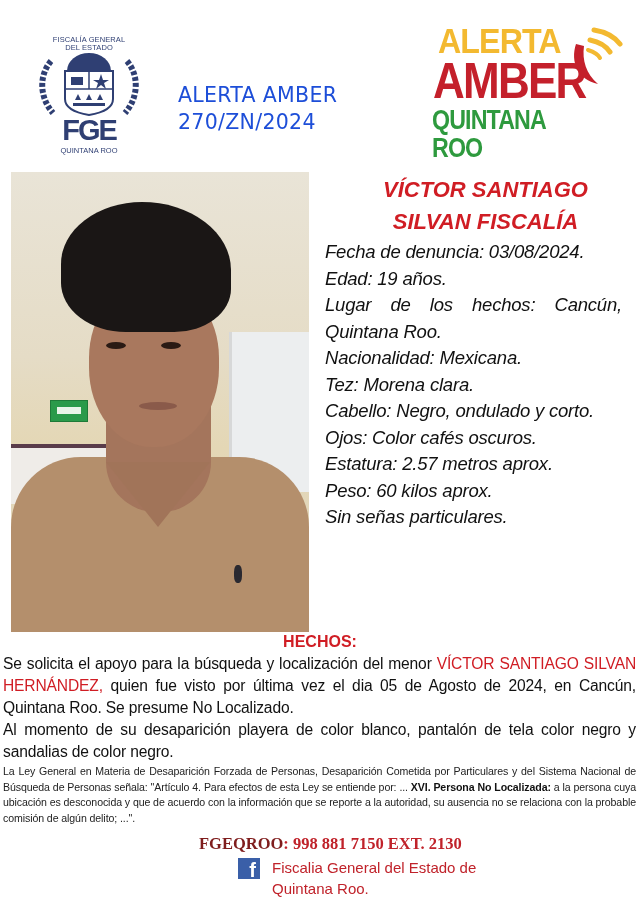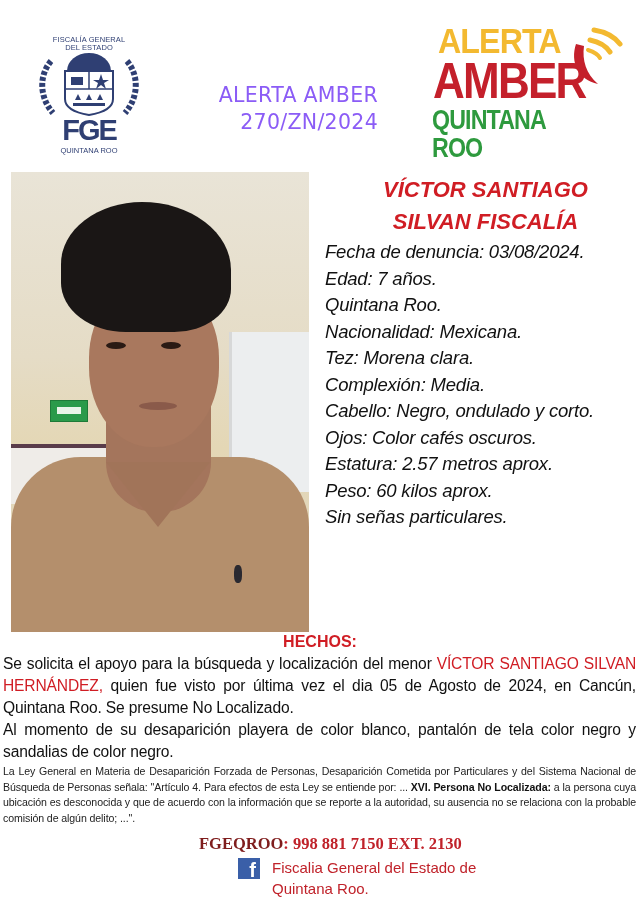--- a/index.html
+++ b/index.html
@@ -7,21 +7,21 @@
   body { position: relative; font-family: "Liberation Sans", sans-serif; color: #111; }
 
   
   .fge-logo { position: absolute; left: 30px; top: 36px; width: 118px; height: 128px; text-align: center; color: #2f3f73; }
   .fge-logo .org { font-size: 7.5px; line-height: 8px; letter-spacing: 0.1px; font-family: "Liberation Sans", sans-serif; }
   .fge-logo svg { display: block; margin: 1px auto 0; }
   .fge-logo .fge { font-size: 29px; font-weight: bold; letter-spacing: -2px; line-height: 26px; margin-top: -2px; }
   .fge-logo .state { font-size: 7.5px; margin-top: 3px; }
 
   
-  .alert-head { position: absolute; left: 178px; top: 82px; width: 200px; text-align: right; font-family: "DejaVu Sans", sans-serif; font-size: 20.5px; line-height: 27px; color: #8b5cf6; letter-spacing: 0.3px; }
+  .alert-head { position: absolute; left: 178px; top: 82px; width: 200px; text-align: left; font-family: "DejaVu Sans", sans-serif; font-size: 20.5px; line-height: 27px; color: #1d4ed8; letter-spacing: 0.3px; }
 
   
   .amber-logo { position: absolute; left: 428px; top: 18px; width: 200px; height: 125px; }
   .amber-logo .l1 { position: absolute; left: 10px; top: 6px; font-family: "Liberation Sans", sans-serif; font-weight: bold; font-size: 35px; color: #f3b930; letter-spacing: -1px; transform: scaleX(0.92); transform-origin: left; line-height: 34px; }
   .amber-logo .l2 { position: absolute; left: 5px; top: 38px; font-family: "Liberation Sans", sans-serif; font-weight: bold; font-size: 50px; color: #c4202b; letter-spacing: -2px; transform: scaleX(0.88); transform-origin: left; line-height: 50px; }
   .amber-logo .l3 { position: absolute; left: 4px; top: 88px; font-family: "Liberation Sans", sans-serif; font-weight: bold; font-size: 27px; color: #2e9a3e; letter-spacing: -1px; transform: scaleX(0.86); transform-origin: left; line-height: 28px; }
   .amber-logo svg { position: absolute; left: 140px; top: 4px; }
 
   
   .photo { position: absolute; left: 11px; top: 172px; width: 298px; height: 460px; overflow: hidden; background: linear-gradient(180deg,#e9e4d7 0%, #e5dcc6 40%, #e4d7b5 60%, #ded6c4 100%); }
@@ -117,25 +117,31 @@
   <div class="eye" style="left:150px"></div>
   <div class="mouth"></div>
   <div class="logo-mark"></div>
 </div>
 
 <div class="info">
   <div class="name">VÍCTOR SANTIAGO</div>
   <div class="name">SILVAN FISCALÍA</div>
   <div class="facts">
     <div class="fact">Fecha de denuncia: 03/08/2024.</div>
-    <div class="fact">Edad: 7 años.</div>
+    <div class="fact">Edad: 19 años.</div>
+    <div class="fact justify">
+      <span>Lugar</span>
+      <span>de</span>
+      <span>los</span>
+      <span>hechos:</span>
+      <span>Cancún,</span>
+    </div>
     <div class="fact">Quintana Roo.</div>
     <div class="fact">Nacionalidad: Mexicana.</div>
     <div class="fact">Tez: Morena clara.</div>
-    <div class="fact">Complexión: Media.</div>
     <div class="fact">Cabello: Negro, ondulado y corto.</div>
     <div class="fact">Ojos: Color cafés oscuros.</div>
     <div class="fact">Estatura: 2.57 metros aprox.</div>
     <div class="fact">Peso: 60 kilos aprox.</div>
     <div class="fact">Sin señas particulares.</div>
   </div>
 </div>
 
 <div class="hechos-title">HECHOS:</div>
 <div class="hechos">

